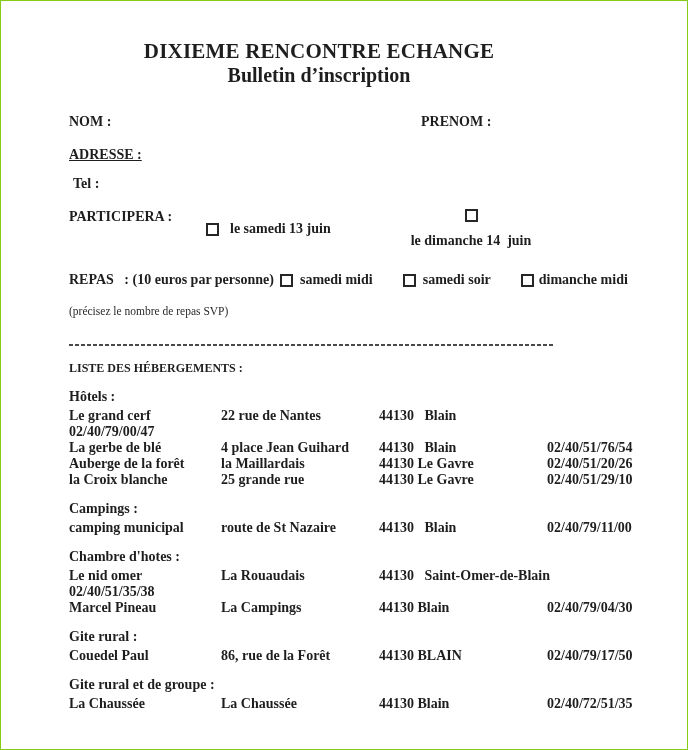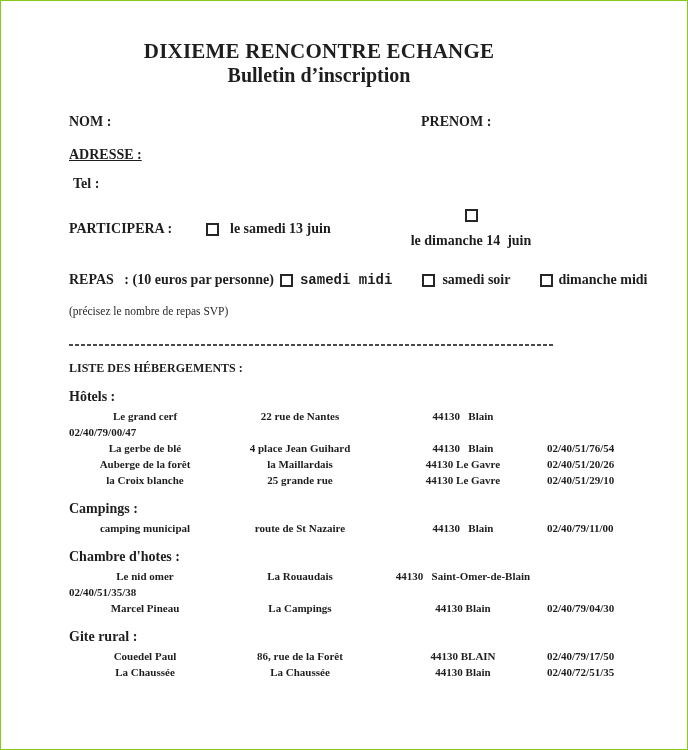--- a/index.html
+++ b/index.html
@@ -22,50 +22,50 @@
   .subtitle { font-size:20px; line-height:24px; }
 
   .fs { font-size:14px; white-space:pre; }
 
   .row-nom { display:flex; margin-top:27px; }
   .cell-nom { width:352px; }
 
   .row-adresse { margin-top:17px;text-decoration:underline; }
   .row-tel { margin-top:13px; margin-left:4px; }
 
-  .part-row { display:flex; align-items:center; margin-top:17px; }
+  .part-row { display:flex; margin-top:17px; }
   .part-label { width:137px; }
   .opt { display:flex; align-items:center; gap:11px; }
   .opt2 { margin-left:80px;flex-direction:column; }
 
   .checkbox {
     width:13px; height:13px;
     border:2px solid #262626;
     background:#fff;
     flex:0 0 auto;
     display:inline-block;
   }
 
   .repas-row { display:flex; align-items:center; margin-top:23px; }
-  .repas-opt1 { margin-left:6px; gap:7px;font-family:Liberation Mono, monospace; }
+  .repas-opt1 { margin-left:6px; gap:7px; }
   .repas-opt2 { margin-left:30px; gap:7px; }
   .repas-opt3 { margin-left:30px; gap:5px; }
 
   .note { font-weight:normal; font-size:11.5px; margin-top:17px; white-space:pre; color:#2a2a2a; }
 
   .divider {
     margin-top:27px;
     width:486px; height:2px;
     background:repeating-linear-gradient(90deg,#4a4a4a 0 4px,transparent 4px 6px);
   }
 
   .liste-heading { font-size:12px; margin-top:15px; white-space:pre; }
 
   .section-label { font-size:14px; margin-top:13px; margin-bottom:3px; white-space:pre; }
-  .acc-row { display:flex; font-size:11px; line-height:16px;text-align:center; }
+  .acc-row { display:flex; font-size:14px; line-height:16px; }
   .acc-row .cell { white-space:pre; flex:0 0 auto; }
   .c0 { width:152px; }
   .c1 { width:158px; }
   .c2 { width:168px; }
 </style>
 </head>
 <body>
 
 <div class="page">
 
@@ -179,20 +179,21 @@
     <div class="section-label">Gite rural :</div>
     <div class="acc-row">
       <span class="cell c0">Couedel Paul</span>
       <span class="cell c1">86, rue de la Forêt</span>
       <span class="cell c2">44130 BLAIN</span>
       <span class="cell">02/40/79/17/50</span>
     </div>
   </div>
 
   <div>
+    <div class="section-label">Gite rural et de groupe :</div>
     <div class="acc-row">
       <span class="cell c0">La Chaussée</span>
       <span class="cell c1">La Chaussée</span>
       <span class="cell c2">44130 Blain</span>
       <span class="cell">02/40/72/51/35</span>
     </div>
   </div>
 
 </div>
 

